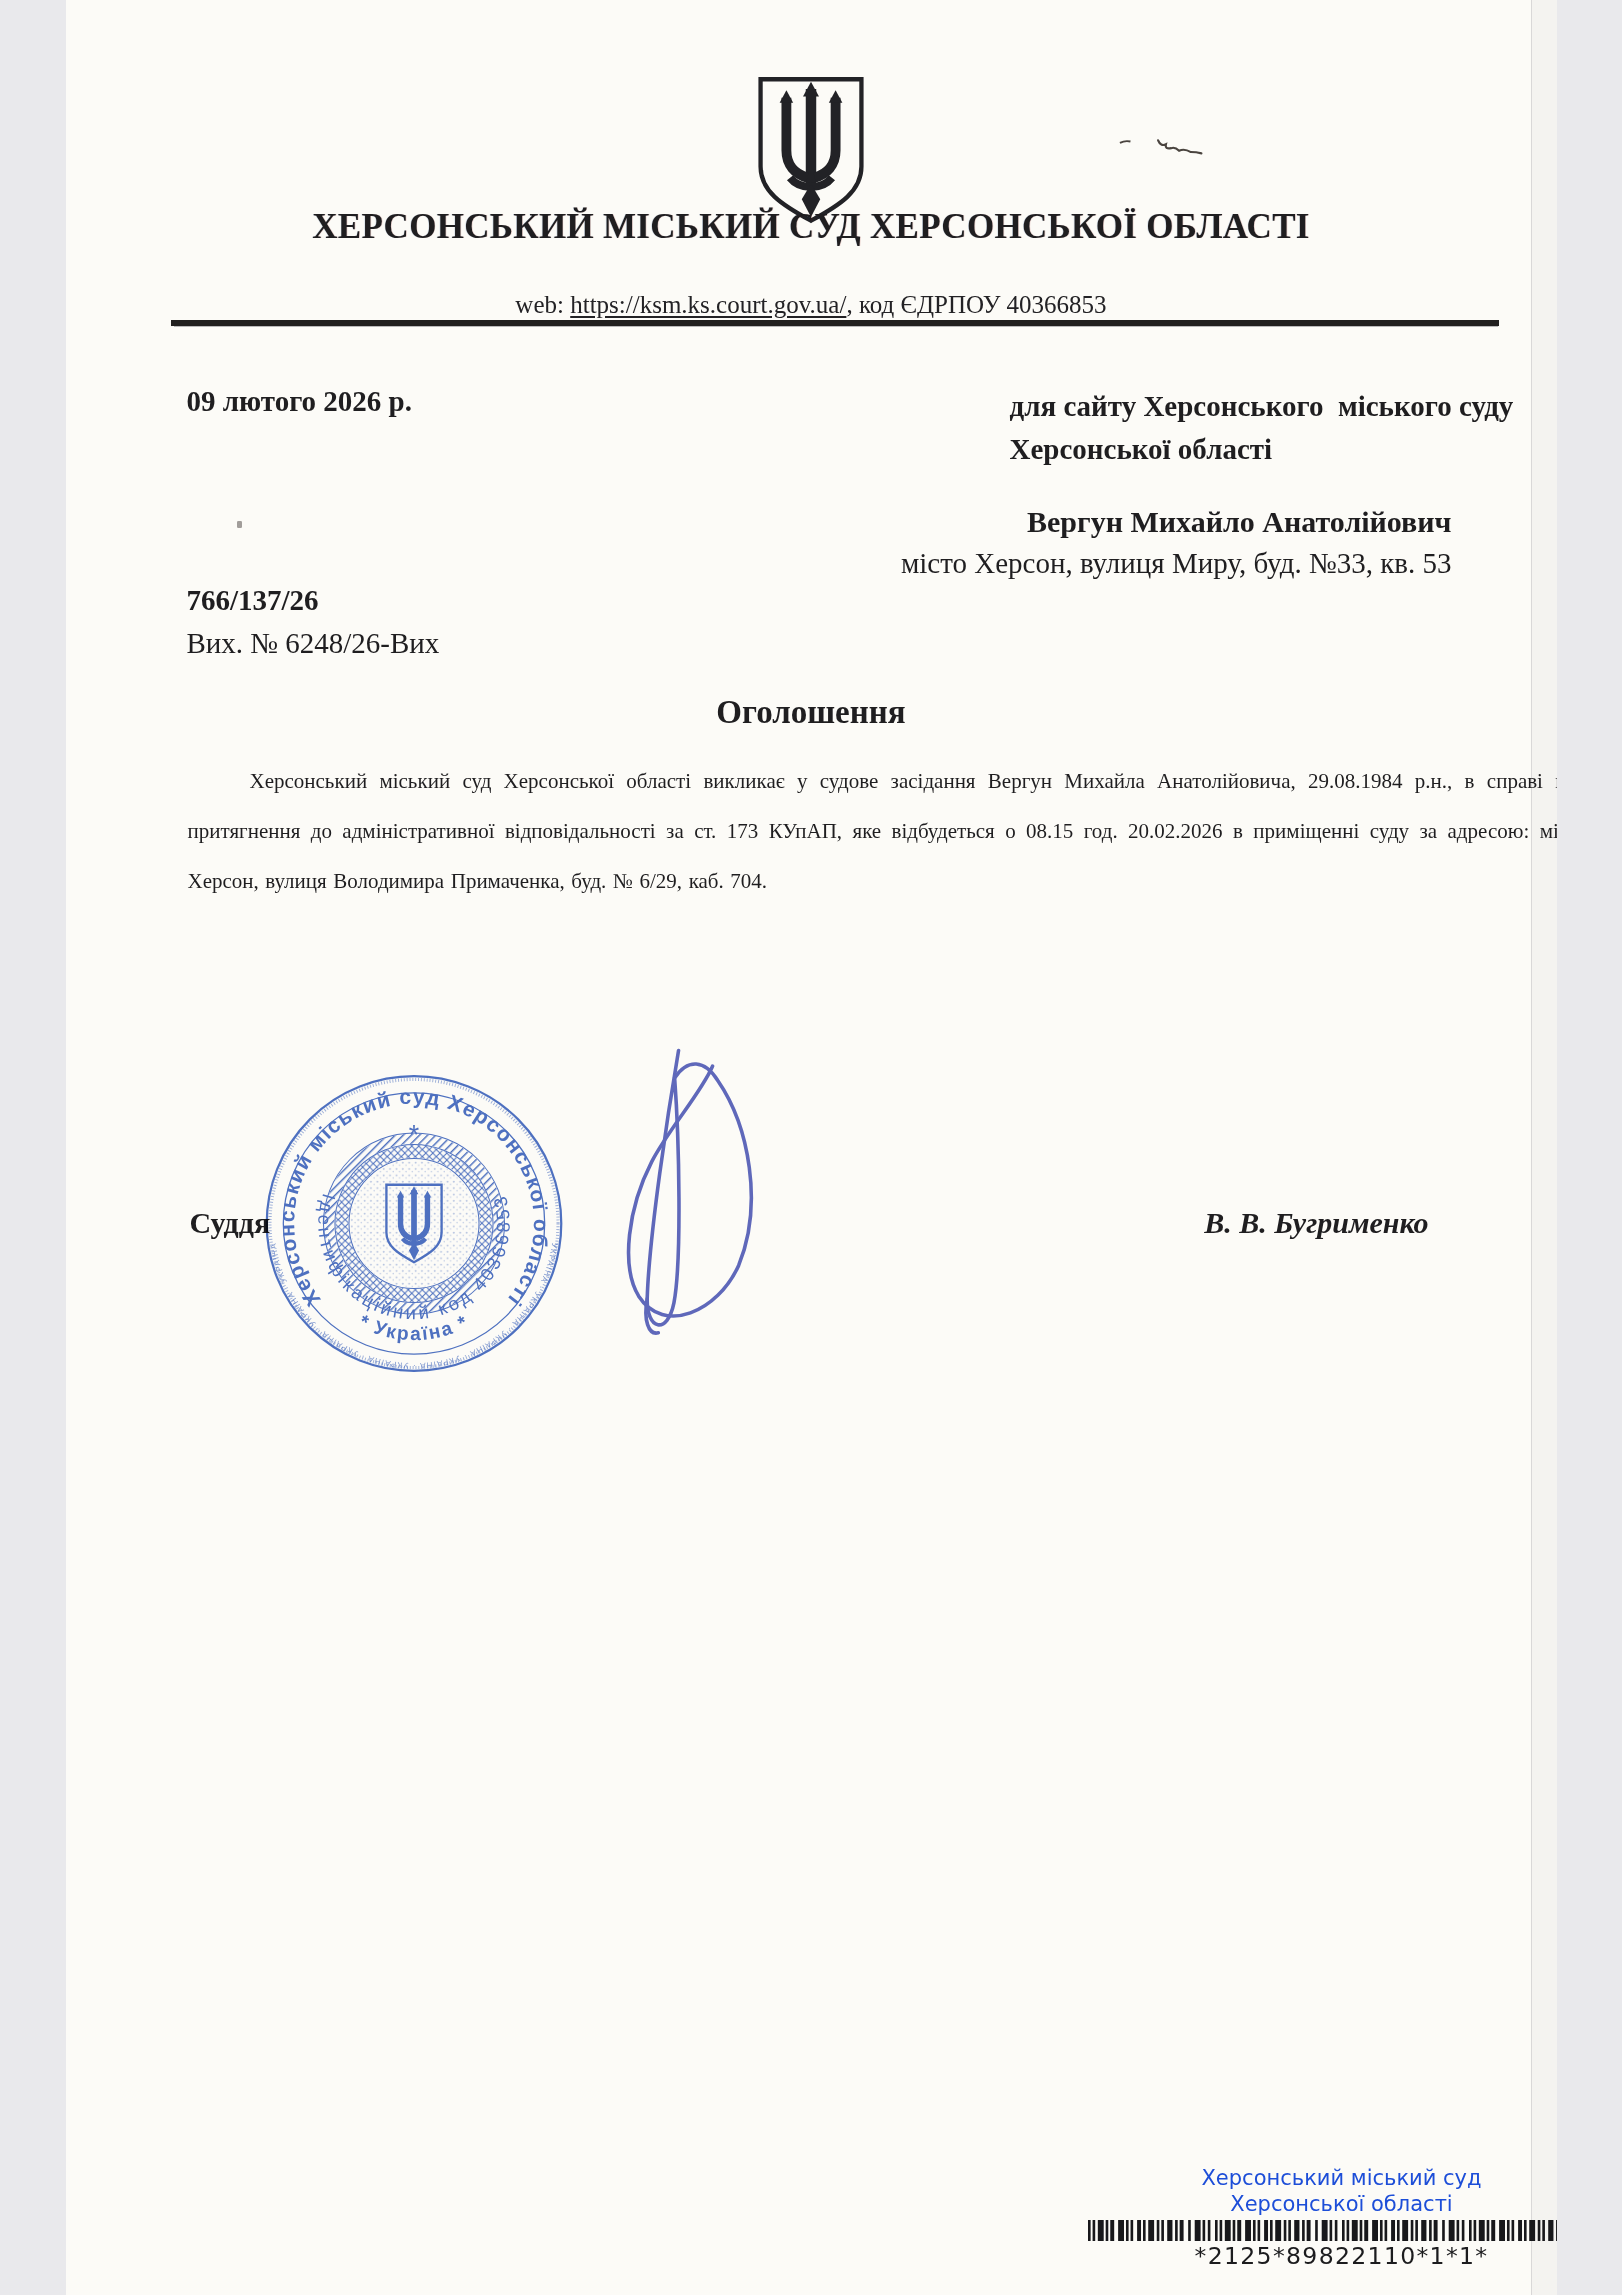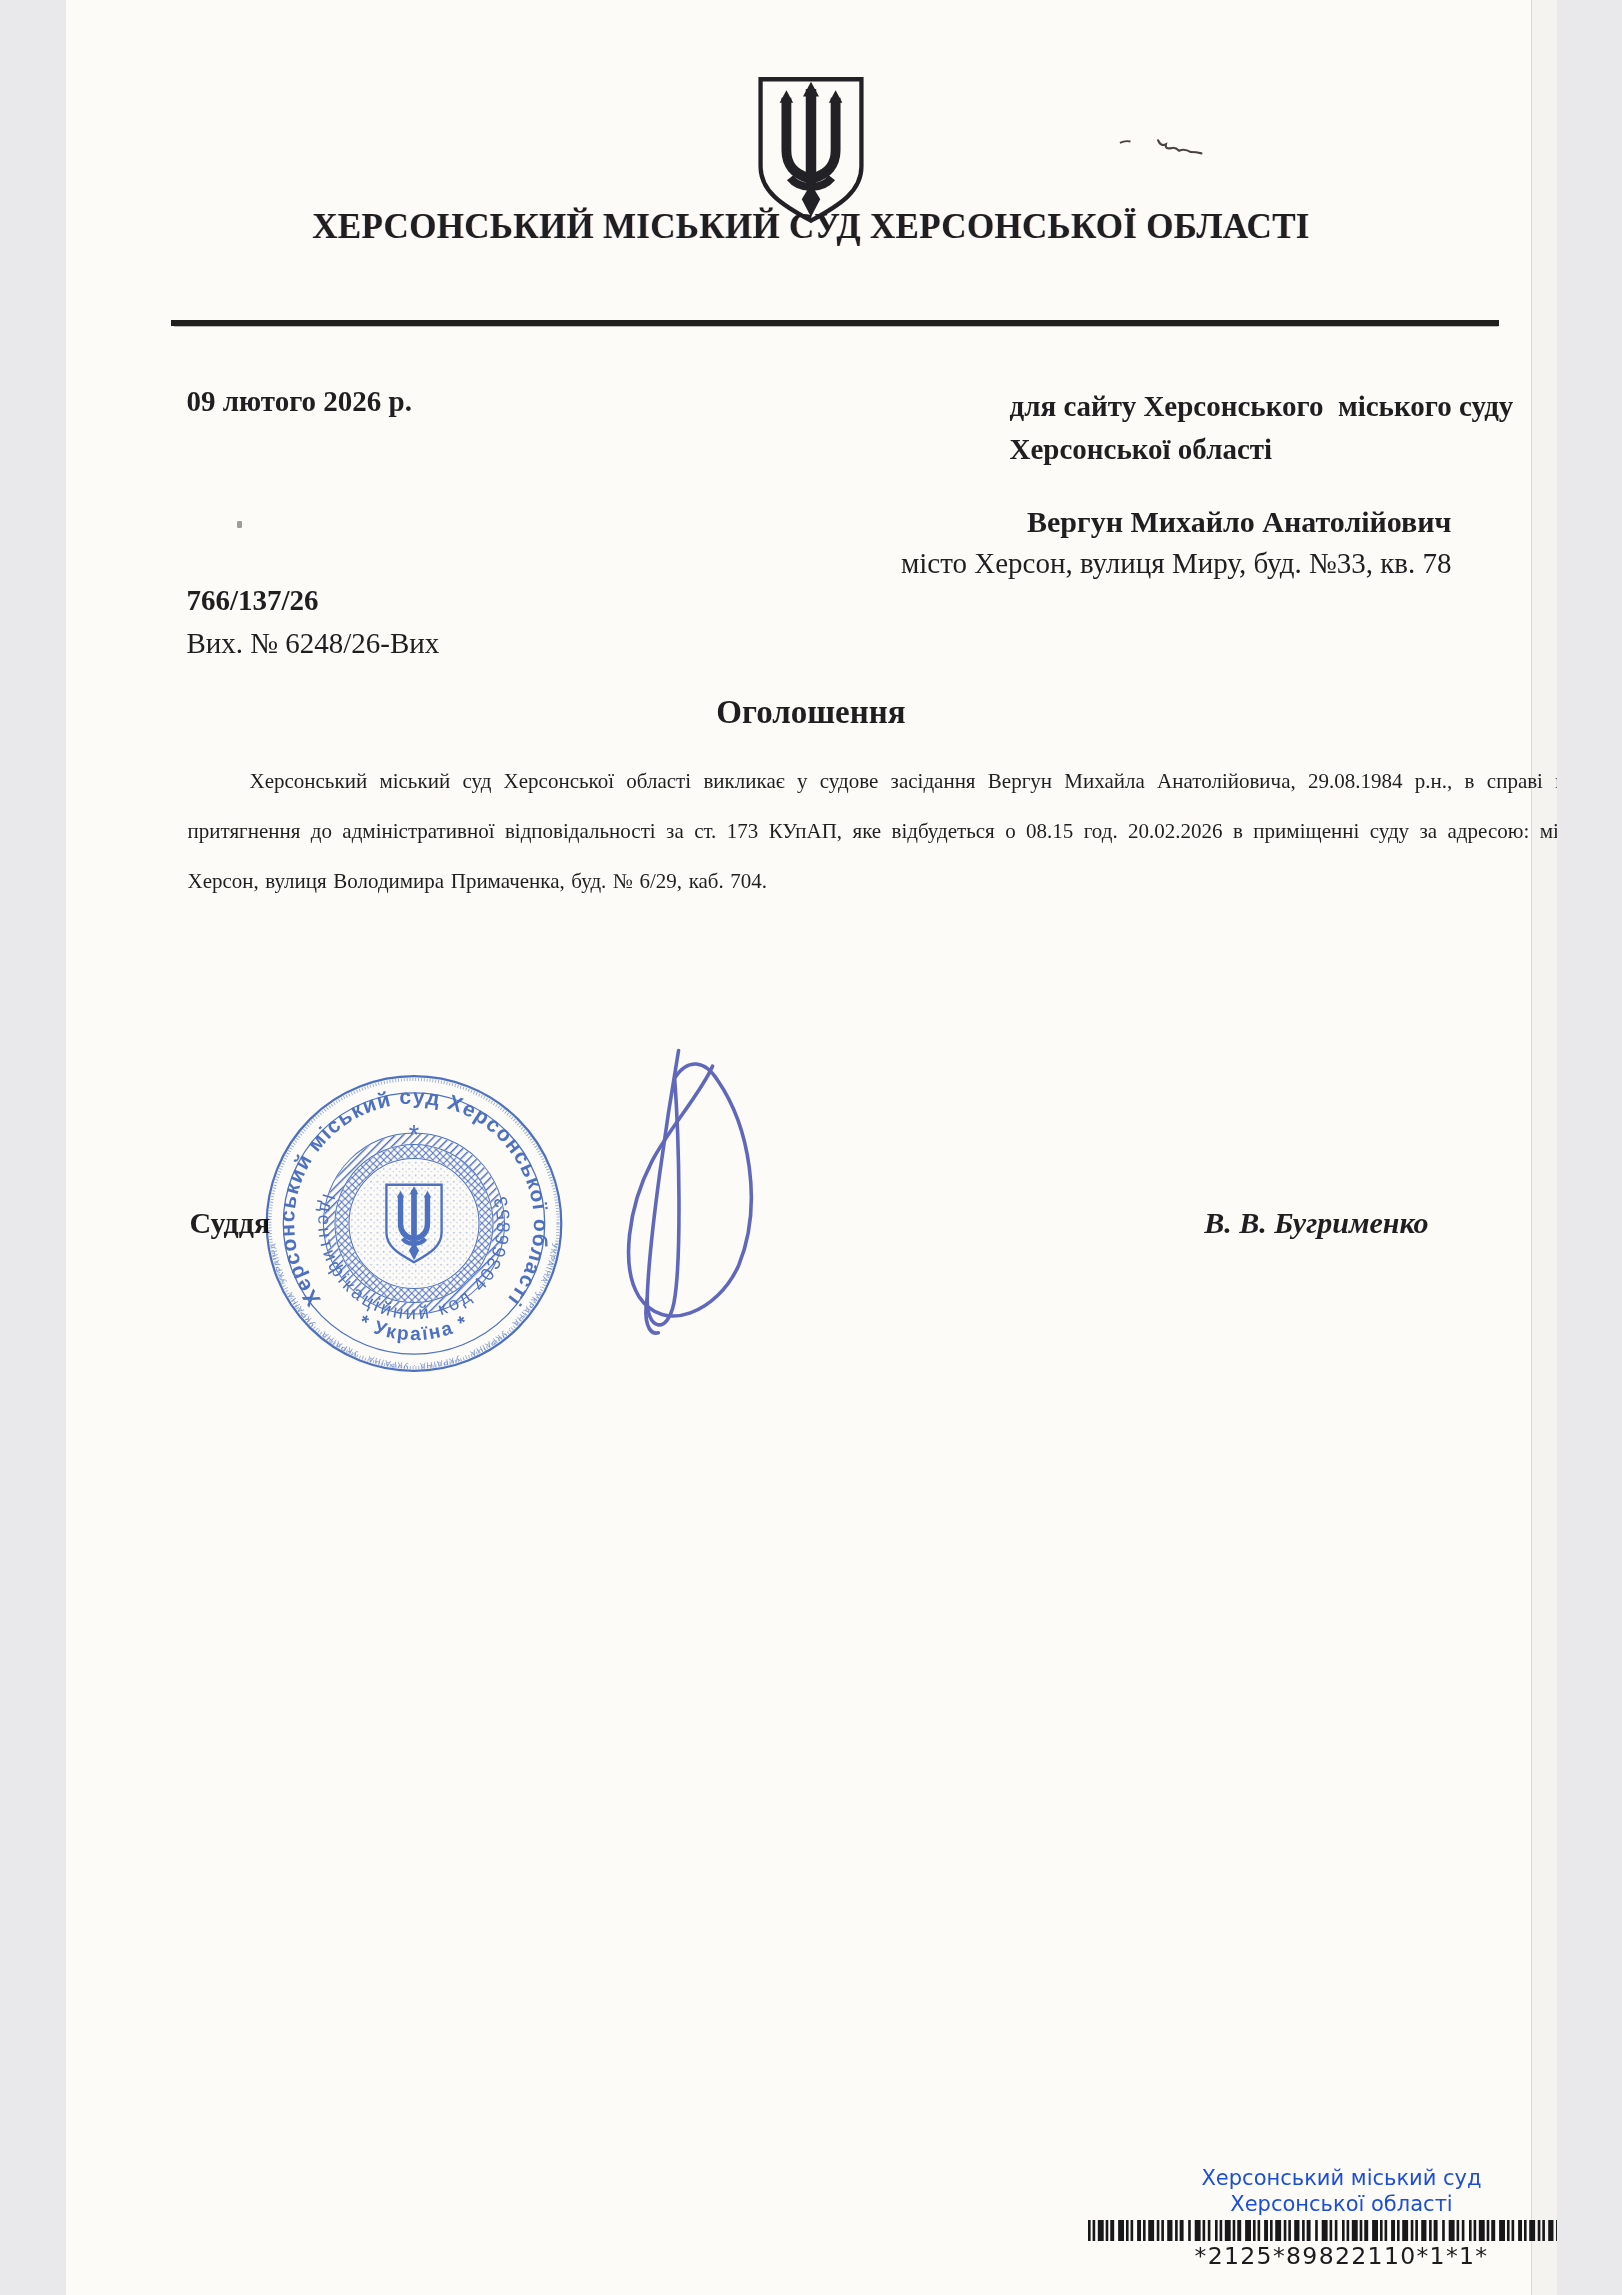--- a/index.html
+++ b/index.html
@@ -92,29 +92,30 @@
   <div class="abs speck" style="left:1589px;top:813px;width:9.2px;height:10.5px;border-radius:50% 50% 40% 40%;opacity:.7"></div>
   <div class="abs speck" style="left:171px;top:521px;width:5.2px;height:6.5px;opacity:.55"></div>
 
   <svg class="abs header-emblem" viewBox="0 0 200 250">
     <use href="#tryzub"></use>
   </svg>
 
   <div class="abs court-title">ХЕРСОНСЬКИЙ МІСЬКИЙ СУД ХЕРСОНСЬКОЇ ОБЛАСТІ</div>
 
 
+  <div class="abs addr-line addr-2"><span>web: </span><span class="addr-link">https://ksm.ks.court.gov.ua/</span><span>, код ЄДРПОУ 40366853</span></div>
 
   <div class="abs head-rule"></div>
 
   <div class="abs m-date">09 лютого 2026 р.</div>
 
   <div class="abs m-forsite"><span>для сайту Херсонського  міського суду</span><br><span>Херсонської області</span></div>
 
   <div class="abs m-recipient-name">Вергун Михайло Анатолійович</div>
-  <div class="abs m-recipient-addr">місто Херсон, вулиця Миру, буд. №33, кв. 78</div>
+  <div class="abs m-recipient-addr">місто Херсон, вулиця Миру, буд. №33, кв. 53</div>
 
   <div class="abs m-case">766/137/26</div>
   <div class="abs m-out">Вих. № 6248/26-Вих</div>
 
   <div class="abs doc-title">Оголошення</div>
 
   <div class="abs doc-body">
     <p>Херсонський міський суд Херсонської області викликає у судове засідання Вергун Михайла Анатолійовича, 29.08.1984 р.н., в справі про притягнення до адміністративної відповідальності за ст. 173 КУпАП, яке відбудеться о 08.15 год. 20.02.2026 в приміщенні суду за адресою: місто Херсон, вулиця Володимира Примаченка, буд. № 6/29, каб. 704.</p>
   </div>
 

